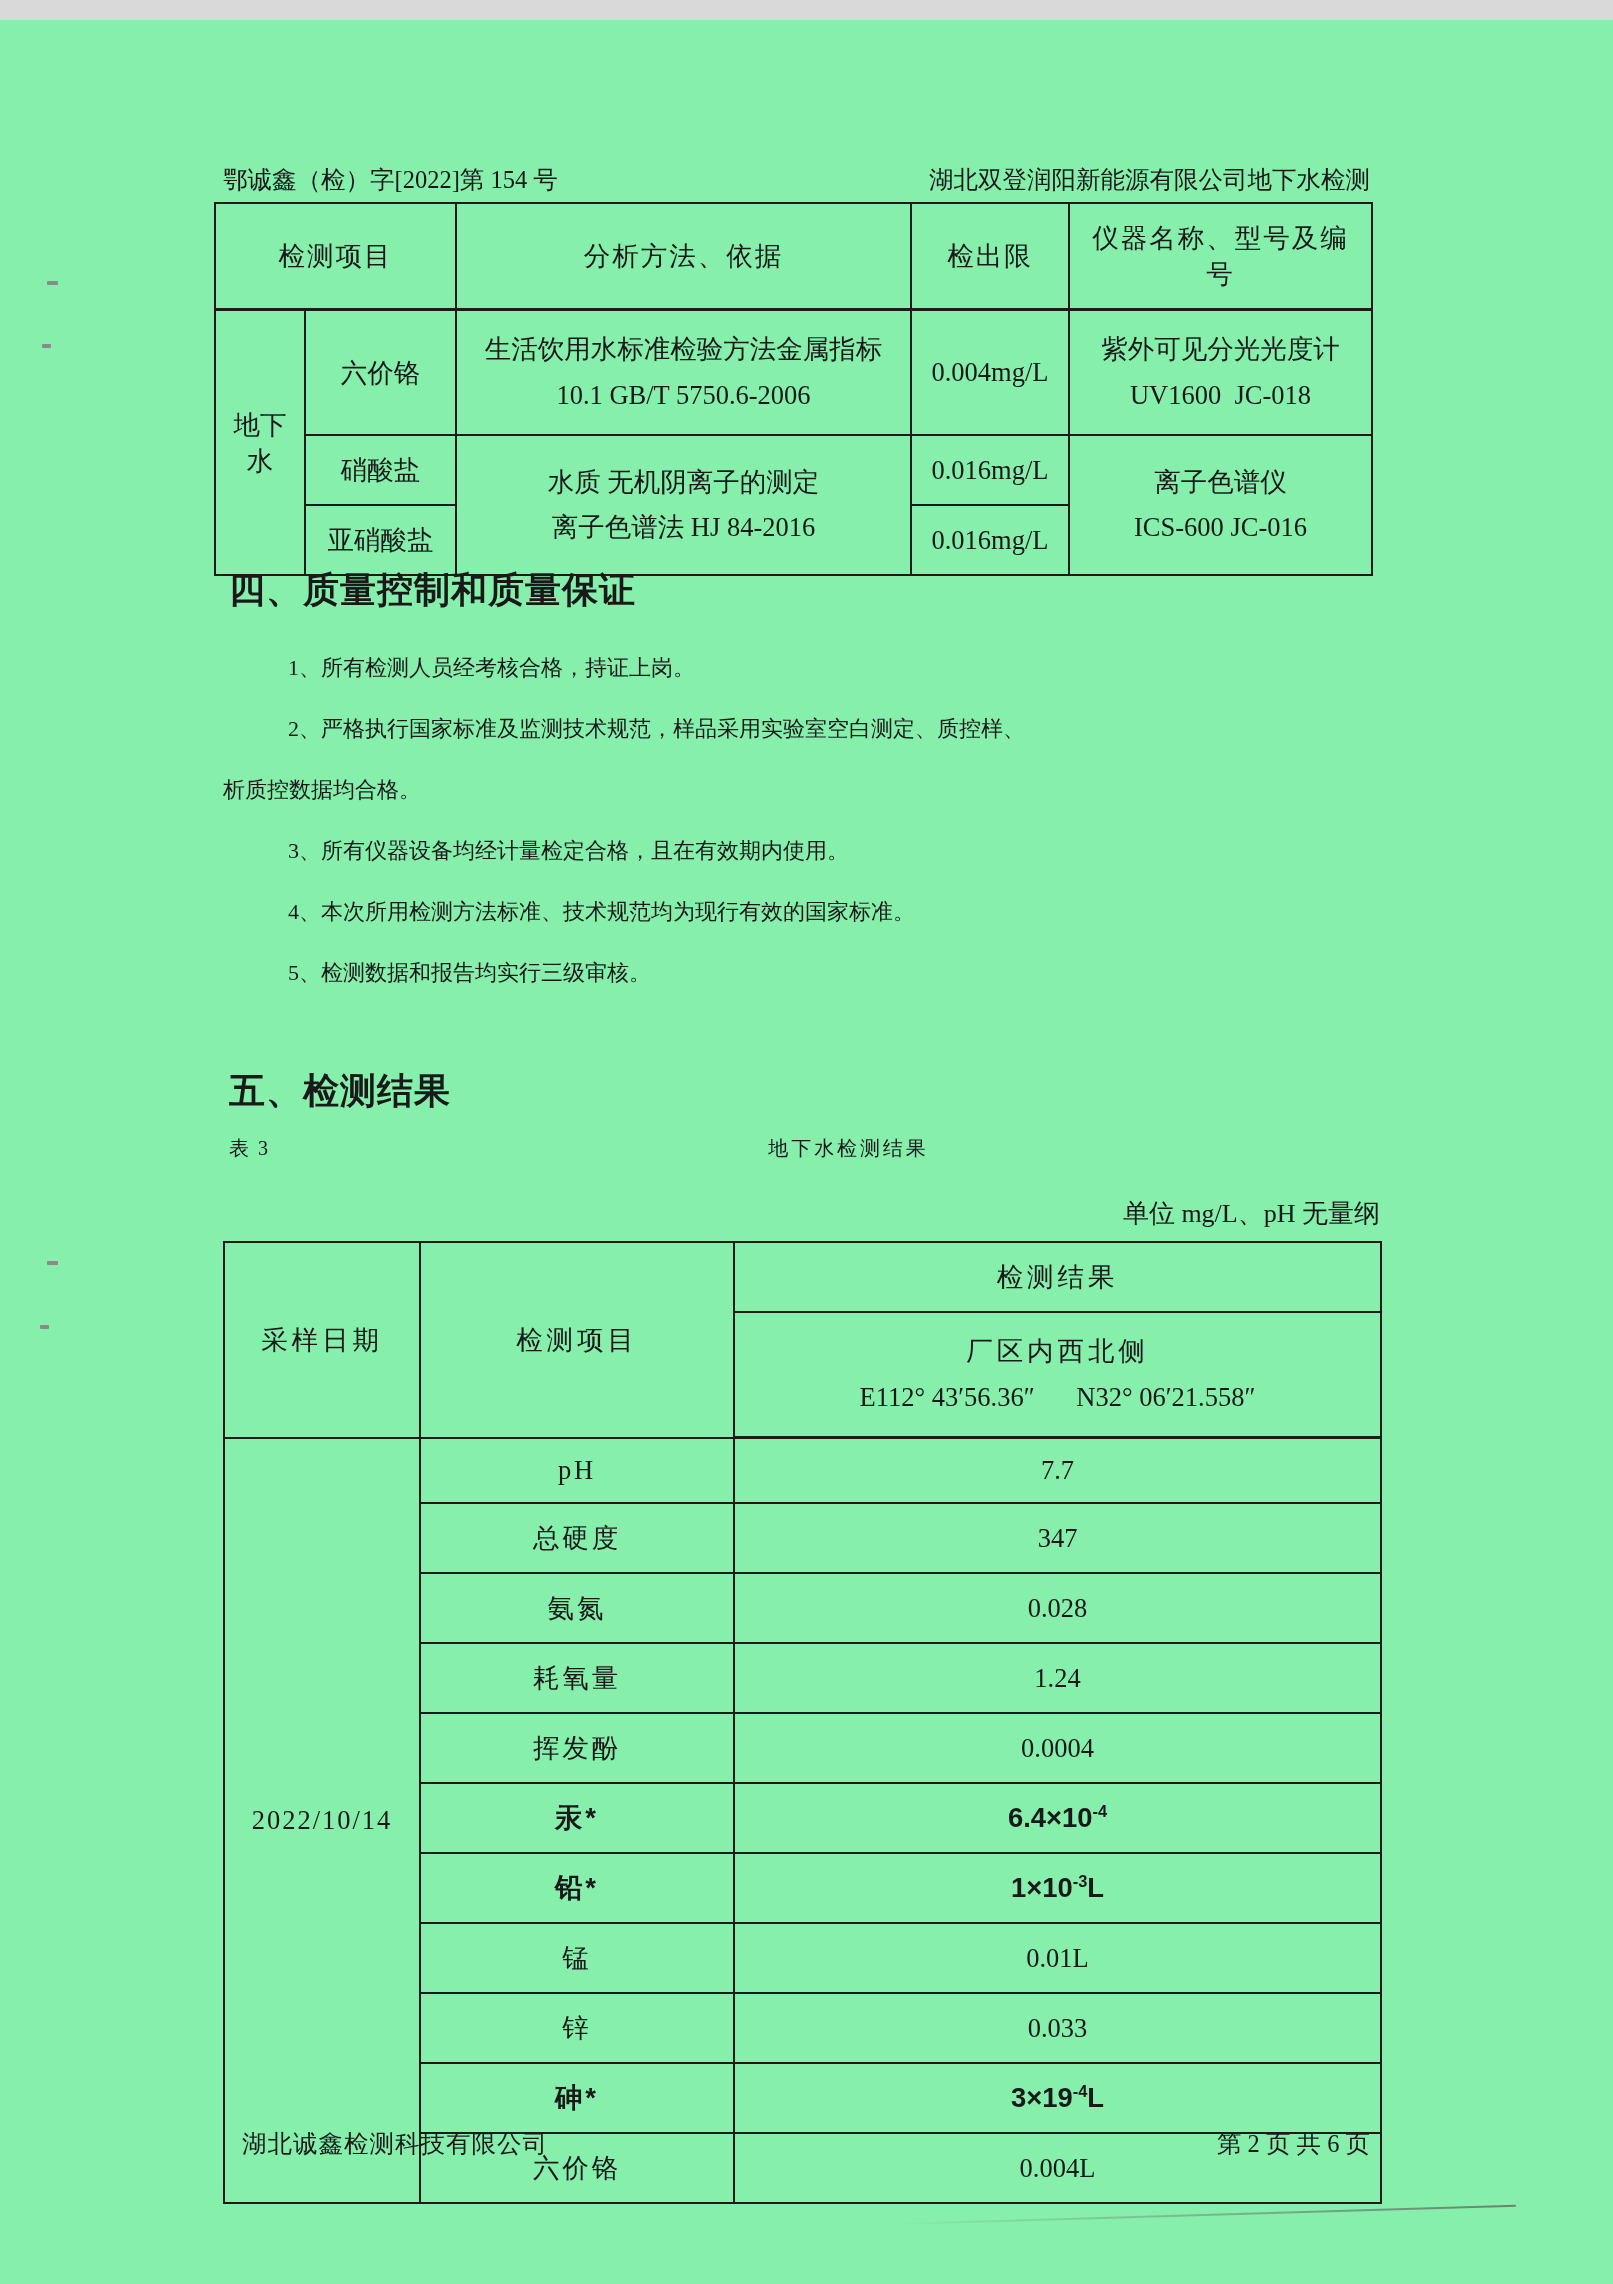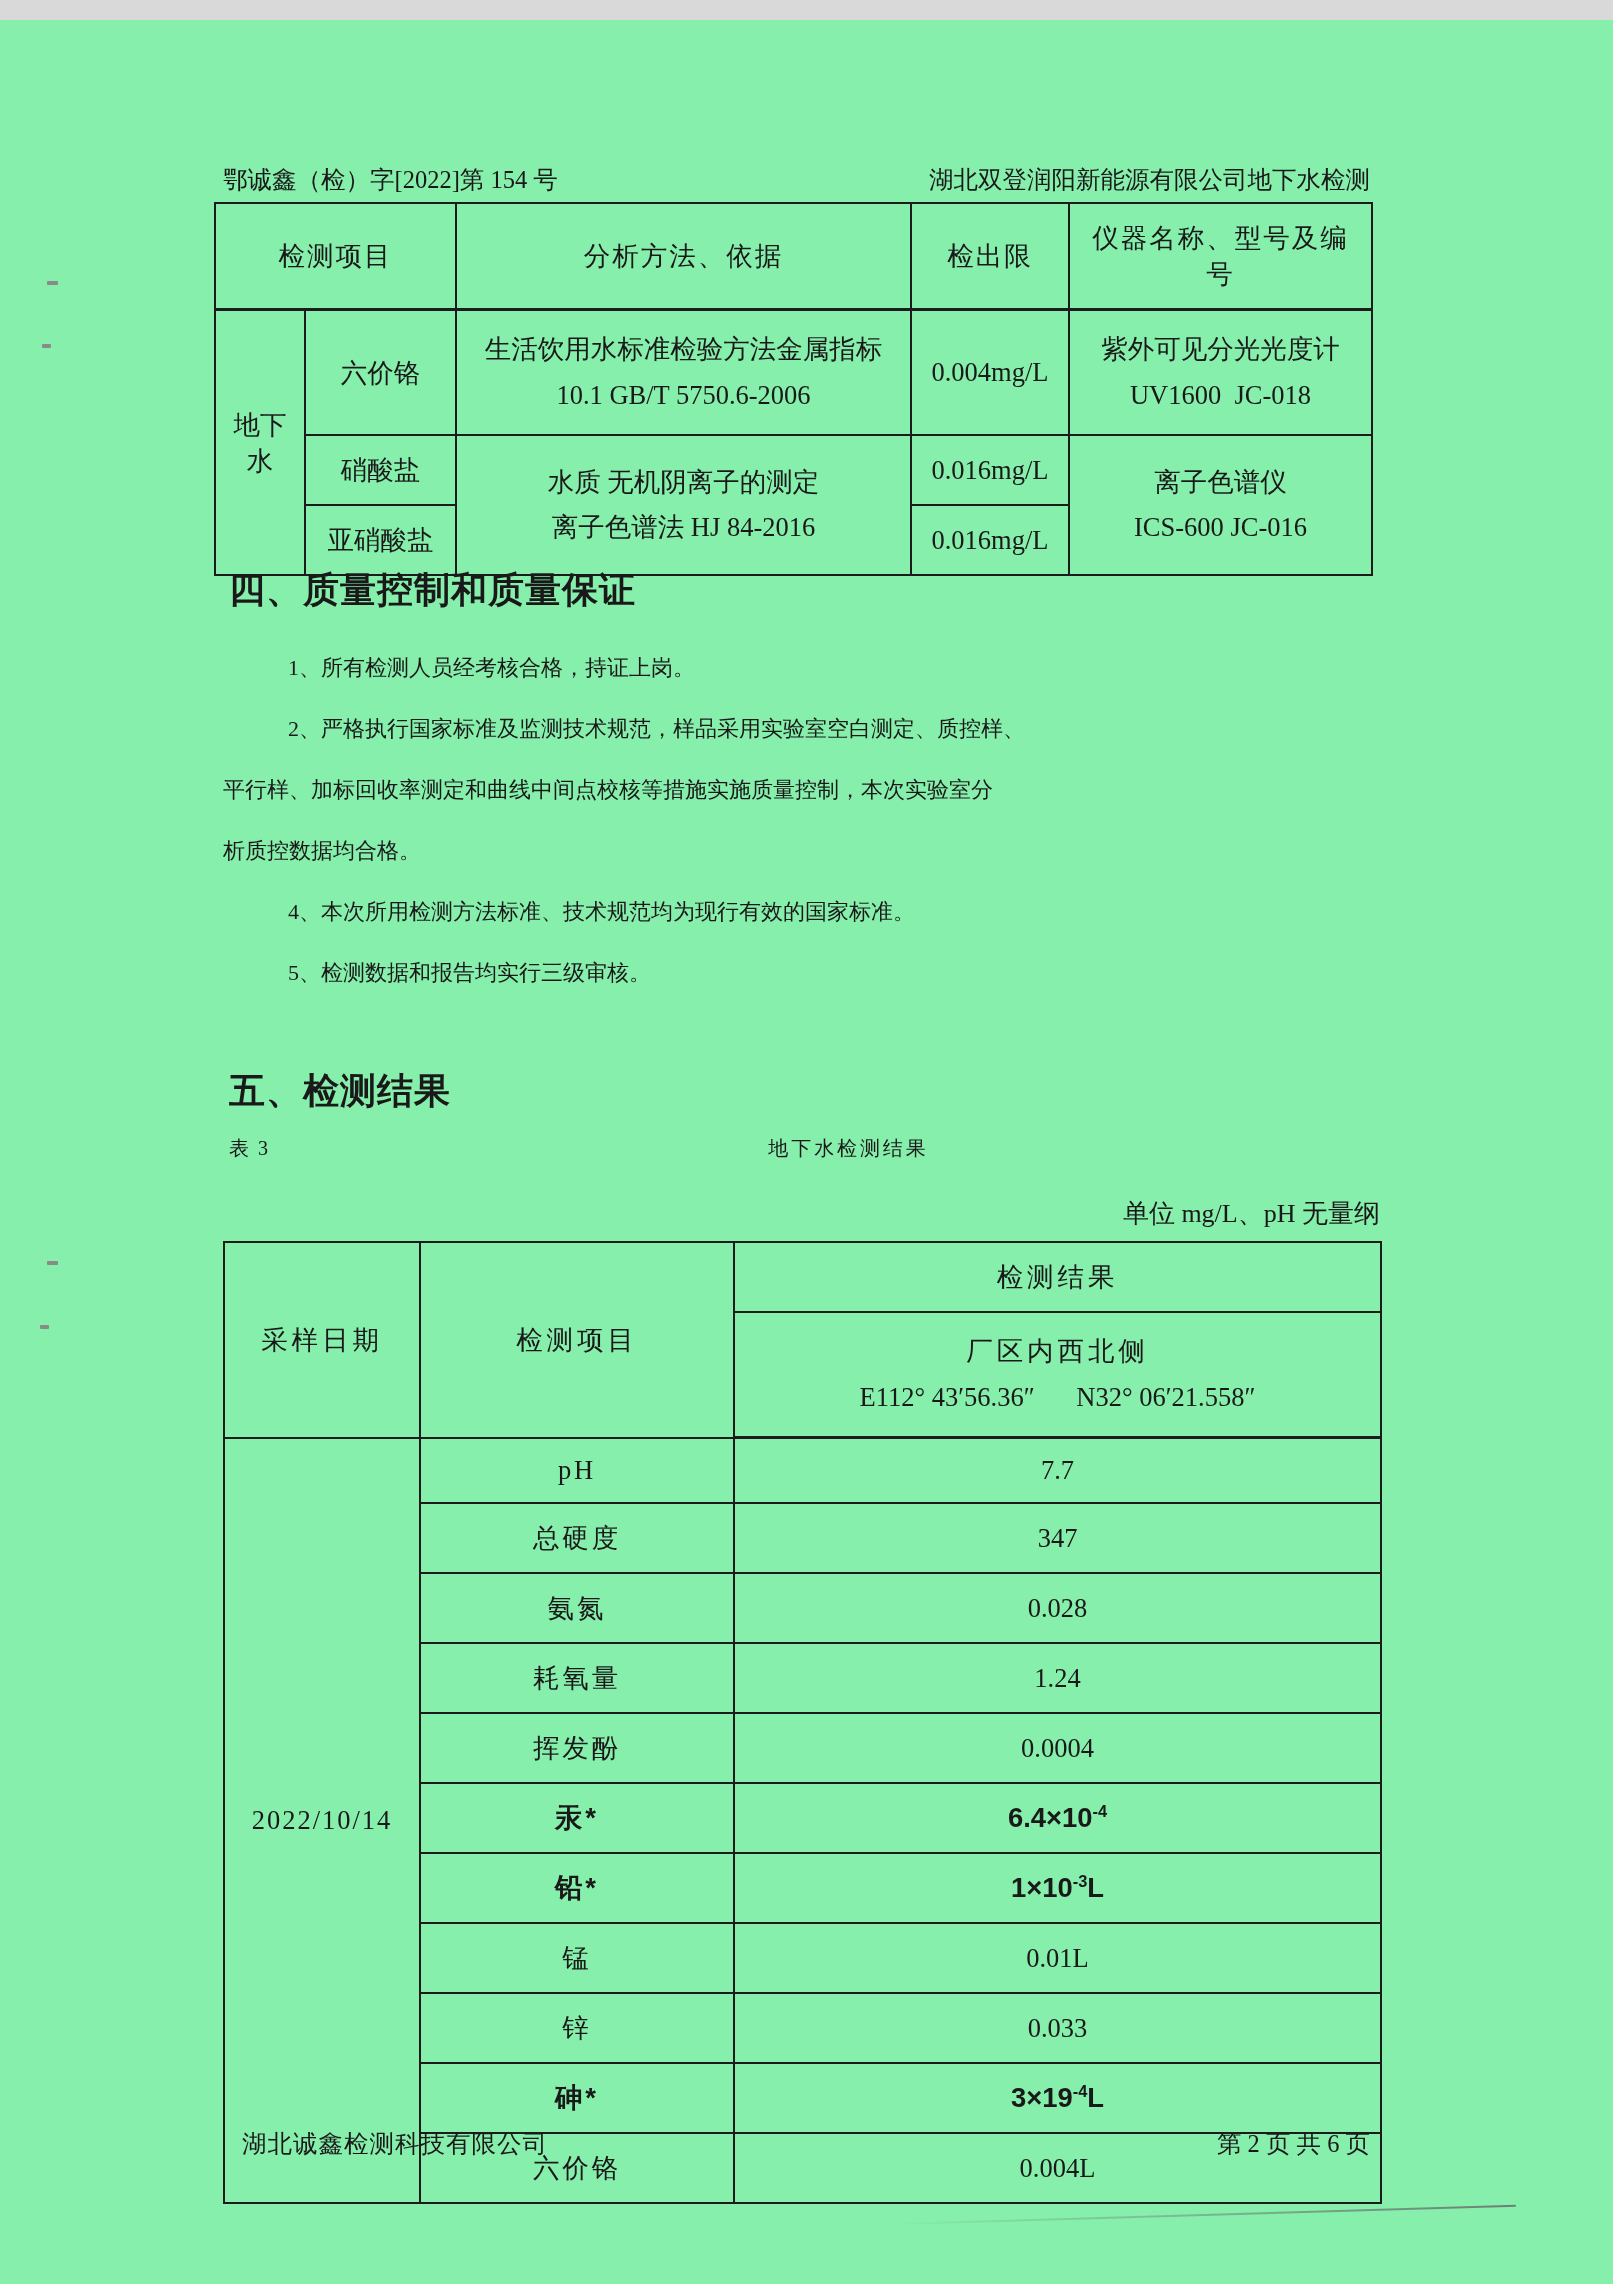--- a/index.html
+++ b/index.html
@@ -125,22 +125,22 @@
         <td>亚硝酸盐</td>
         <td>0.016mg/L</td>
       </tr>
     </tbody>
   </table>
 
   <div class="sec-title" id="sec4-title">四、质量控制和质量保证</div>
   <div class="paras">
     <div class="para-line indent">1、所有检测人员经考核合格，持证上岗。</div>
     <div class="para-line indent">2、严格执行国家标准及监测技术规范，样品采用实验室空白测定、质控样、</div>
-    <div class="para-line">平行样、加标回收率测定和曲线中间点校核等措施实施质量控制，本次实验室分</div>
     <div class="para-line">析质控数据均合格。</div>
+    <div class="para-line indent">3、所有仪器设备均经计量检定合格，且在有效期内使用。</div>
     <div class="para-line indent">4、本次所用检测方法标准、技术规范均为现行有效的国家标准。</div>
     <div class="para-line indent">5、检测数据和报告均实行三级审核。</div>
   </div>
 
   <div class="sec-title" id="sec5-title">五、检测结果</div>
 
   <div class="t3-caption">
     <span class="t3-label">表 3</span>
     <span class="t3-title">地下水检测结果</span>
   </div>

